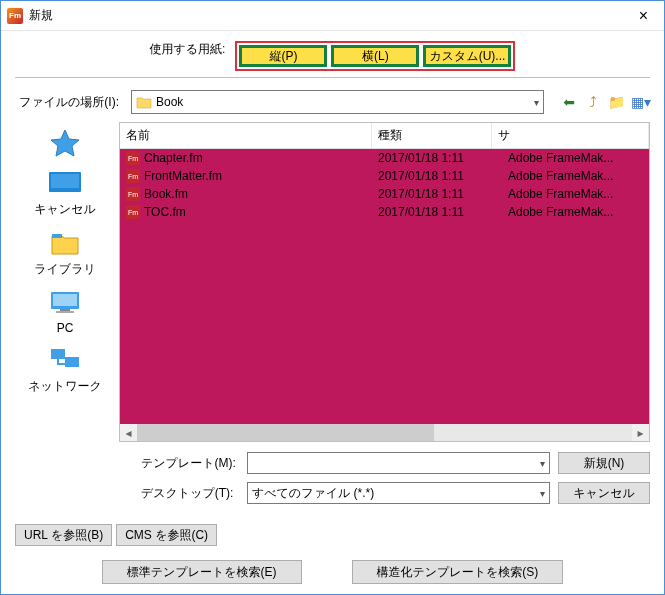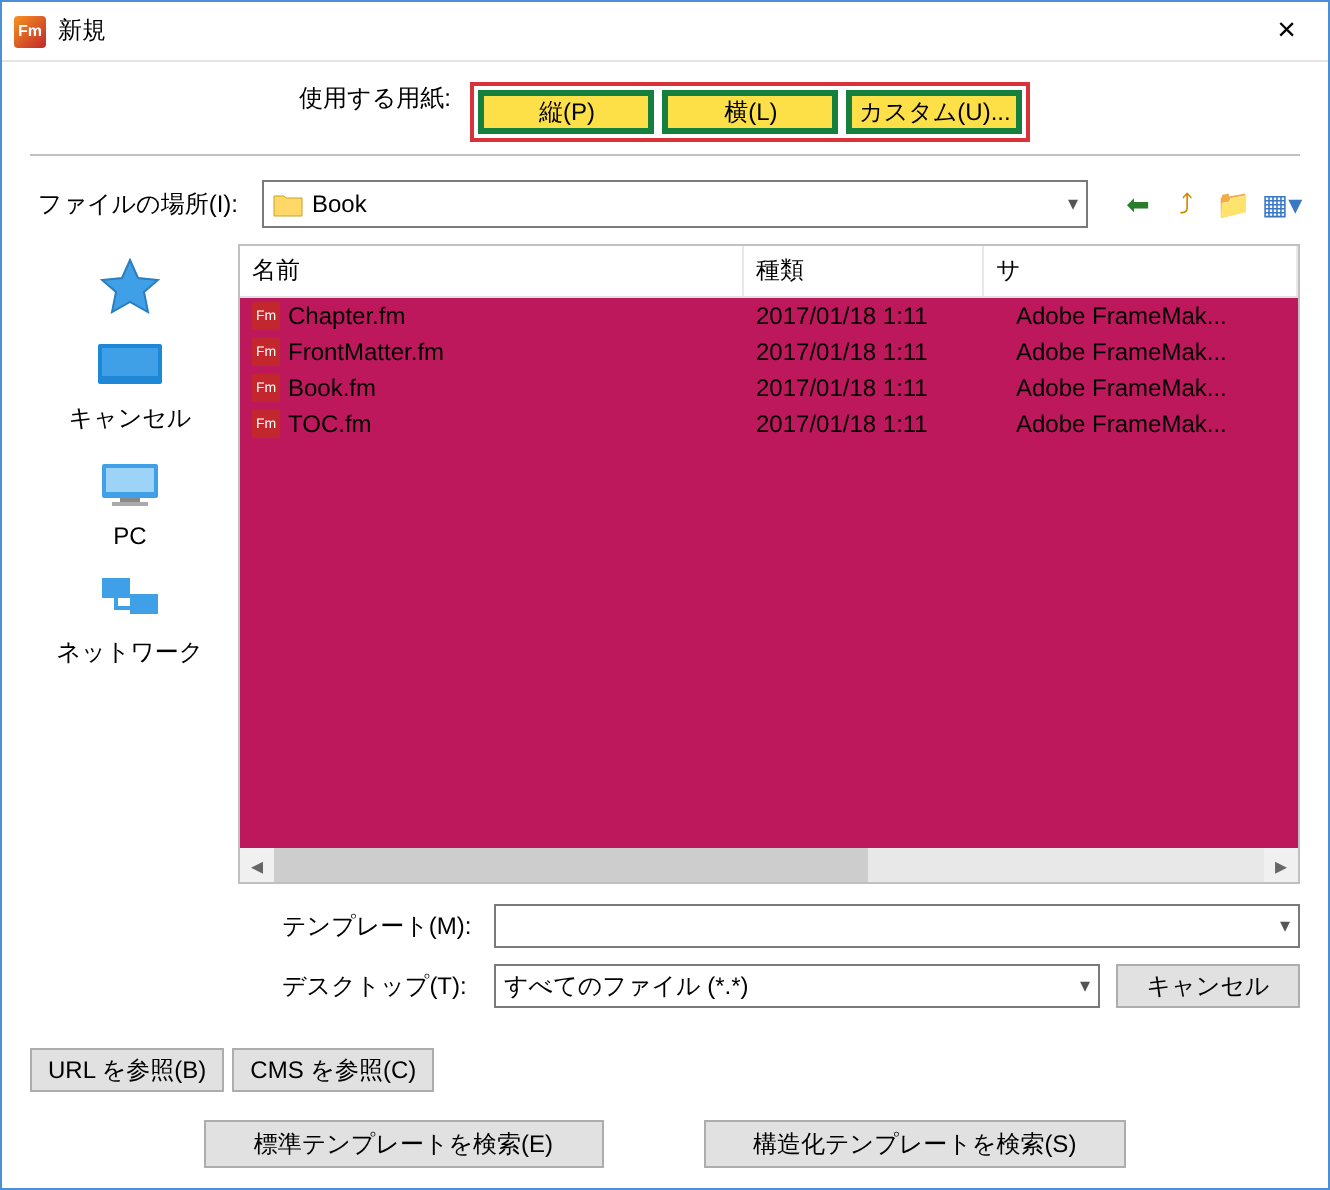--- a/index.html
+++ b/index.html
@@ -106,20 +106,29 @@
       <div class="pic">
           <svg width="34" height="24" viewBox="0 0 34 24">
             <rect x="1" y="1" width="32" height="20" fill="#1e87d6" rx="1"></rect>
             <rect x="3" y="3" width="28" height="14" fill="#3fa0e8"></rect>
           </svg>
         </div>
       <span>キャンセル</span>
     </div>
     <div class="place">
       <div class="pic">
+          <svg width="30" height="26" viewBox="0 0 30 26">
+            <path d="M2 6h10l2 2h14v16H2z" fill="#ffd24d" stroke="#c99a1f"></path>
+            <rect x="2" y="4" width="10" height="4" fill="#3fa0e8"></rect>
+          </svg>
+        </div>
+      <span>ライブラリ</span>
+    </div>
+    <div class="place">
+      <div class="pic">
           <svg width="34" height="26" viewBox="0 0 34 26">
             <rect x="3" y="2" width="28" height="17" fill="#3fa0e8" rx="1"></rect>
             <rect x="5" y="4" width="24" height="12" fill="#9dd3f7"></rect>
             <rect x="12" y="19" width="10" height="2" fill="#888"></rect>
             <rect x="8" y="21" width="18" height="2" fill="#aaa"></rect>
           </svg>
         </div>
       <span>PC</span>
     </div>
     <div class="place">
@@ -184,20 +193,21 @@
   </div>
 </div>
 
 <div class="bottom-fields">
   <div class="field-row">
     <span class="flabel">テンプレート(M):</span>
     <div class="finput">
       <input type="text" value="" style="">
       <span class="dd-arrow">▾</span>
     </div>
+    <button class="fbtn">新規(N)</button>
   </div>
   <div class="field-row">
     <span class="flabel">デスクトップ(T):</span>
     <div class="fselect">
       <span>すべてのファイル (*.*)</span>
       <span class="dd-arrow" style="margin-left:auto">▾</span>
     </div>
     <button class="fbtn">キャンセル</button>
   </div>
 </div>

